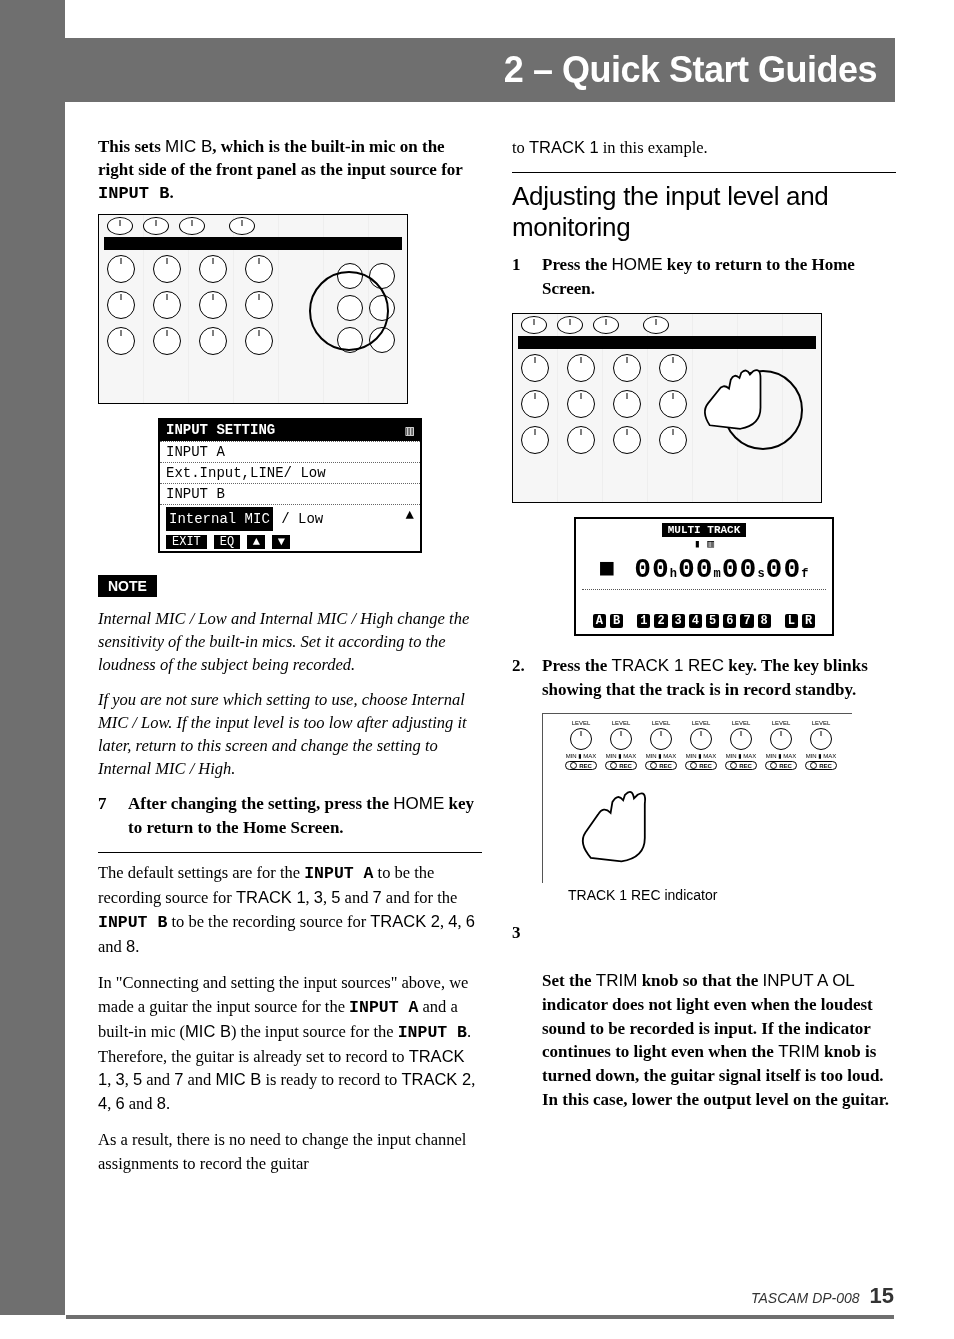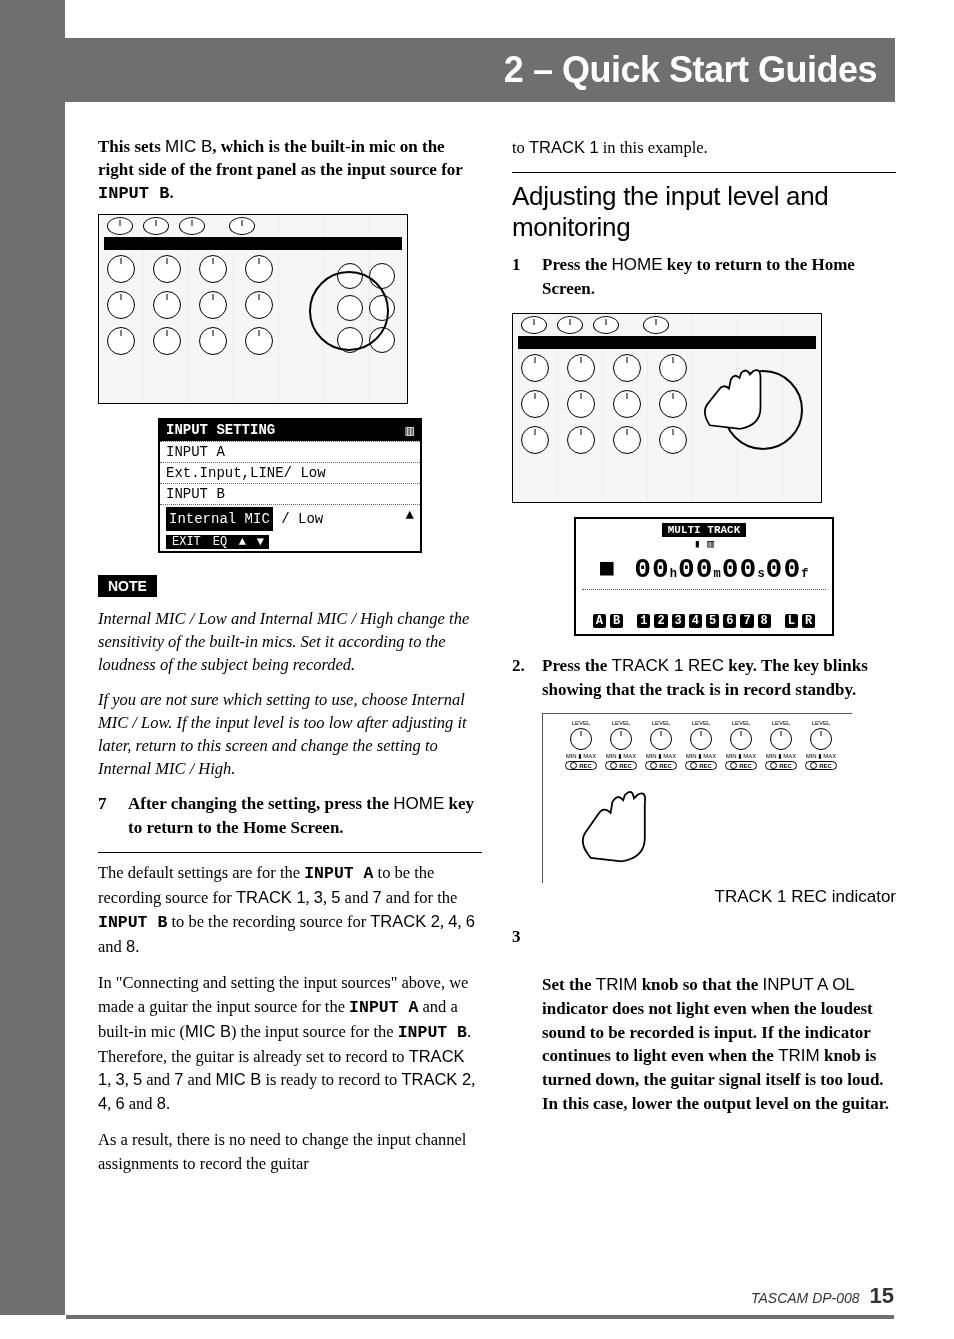--- a/index.html
+++ b/index.html
@@ -113,21 +113,21 @@
     font-size: 14px;
   }
   .lcd-screen .hdr {
     background: #000; color: #fff;
     padding: 2px 6px;
     font-weight: bold;
     display: flex; justify-content: space-between;
   }
   .lcd-screen .row { padding: 2px 6px; border-top: 1px dotted #666; }
   .lcd-screen .inv { background: #000; color:#fff; display:inline-block; padding:4px 3px;}
-  .lcd-screen .ftr { display:flex; gap:0; padding:2px 6px; }
+  .lcd-screen .ftr { display:flex; gap:7px; padding:2px 6px; }
   .lcd-screen .ftr span { background:#000; color:#fff; padding:0 6px; font-size:12px;}
   .lcd-screen .ftr .tri { width:18px; display:flex; align-items:center; justify-content:center; background:#000; color:#fff;}
 
   .note-tag {
     display: inline-block;
     background: #000;
     color: #fff;
     font-family: Arial, sans-serif;
     font-weight: bold;
     font-size: 14px;
@@ -214,23 +214,22 @@
     display:flex; flex-direction:column; align-items:center; gap:2px;
     font-family: Arial, sans-serif; font-size:6px;
   }
   .rec-figure .trk .k { width:22px; height:22px; border:1px solid #000; border-radius:50%; position:relative;}
   .rec-figure .trk .k::after{content:"";position:absolute;left:50%;top:2px;width:1px;height:5px;background:#000;transform:translateX(-50%);}
   .rec-figure .trk .rec { border:1px solid #000; border-radius:8px; padding:0 4px; font-size:6px; font-weight:bold; display:flex; align-items:center; gap:2px;}
   .rec-figure .trk .rec::before{content:"";width:5px;height:5px;border:1px solid #000;border-radius:50%;}
   .rec-figure .hand2 { position:absolute; left: 28px; top: 70px; width: 90px; height: 80px; }
   .rec-caption {
     font-family: Arial, Helvetica, sans-serif;
-    font-size: 17px;
+    font-size: 14px;
     margin: 4px 0 18px 56px;
-    text-align: right;
   }
 
   .footer {
     position: absolute;
     right: 60px;
     bottom: 30px;
     font-family: Arial, Helvetica, sans-serif;
     font-style: italic;
     font-size: 14px;
     color: #333;

